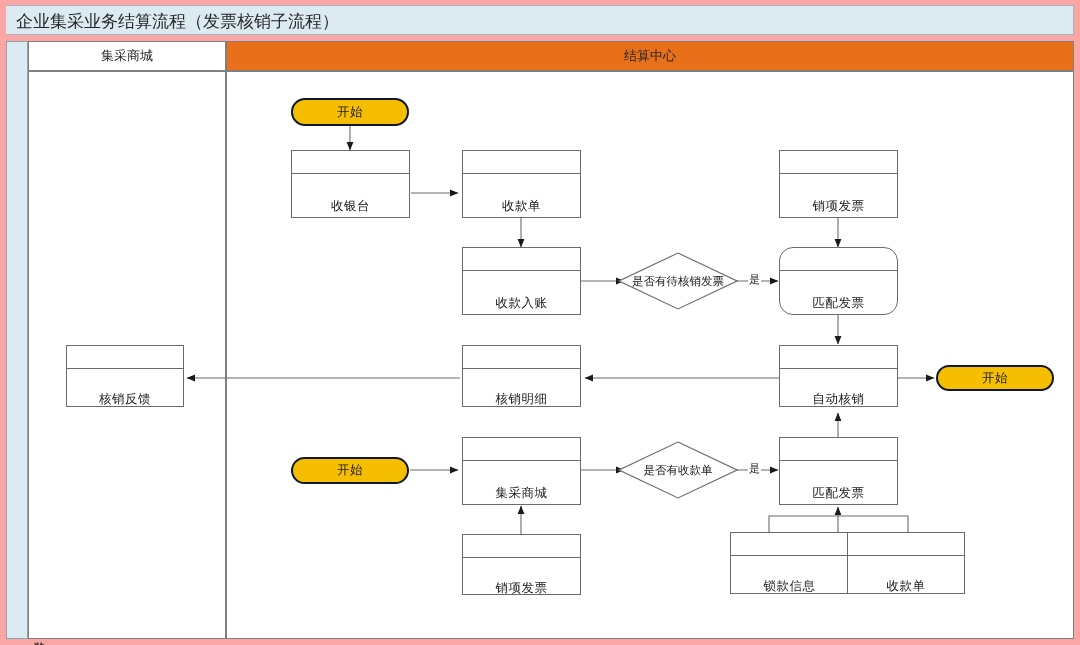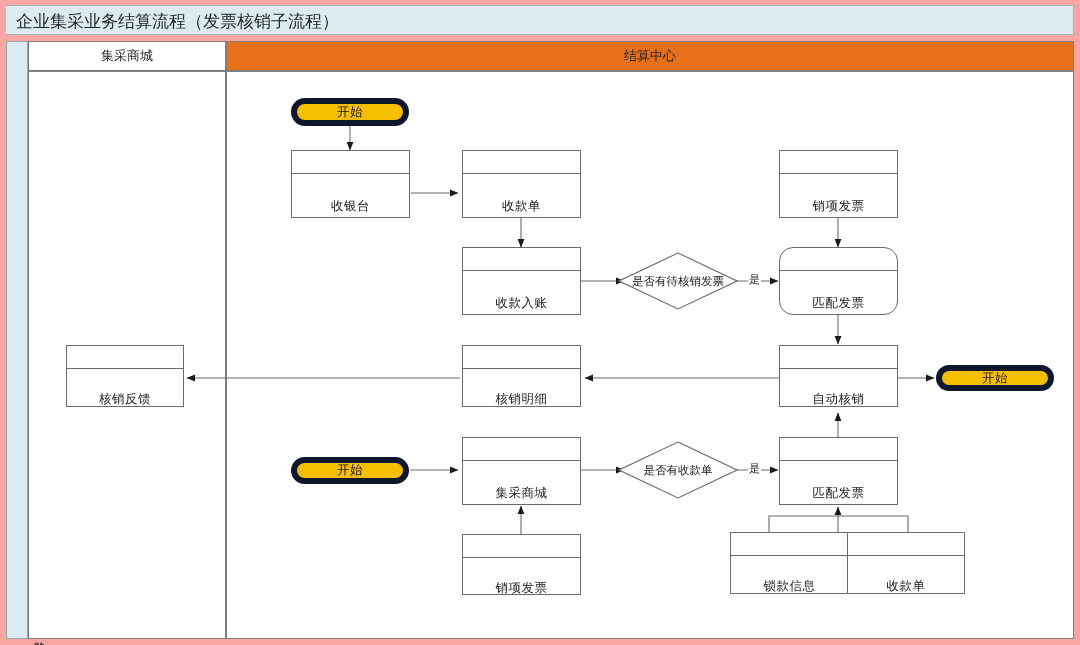--- a/index.html
+++ b/index.html
@@ -60,21 +60,21 @@
   .proc .strip{
     height:22px;flex:0 0 22px;border-bottom:1px solid #6b6b6b;
   }
   .proc .body{
     flex:1;display:flex;align-items:center;justify-content:center;
     font-size:12.5px;color:#1a1a1a;letter-spacing:.5px;
     font-family:"DejaVu Serif","Liberation Serif",serif;
   }
 
   .term{
-    background:#f5be00;border:6px solid #0f172a;border-radius:16px;
+    background:#f5be00;border:2px solid #0f172a;border-radius:16px;
     display:flex;align-items:center;justify-content:center;
     font-size:12.5px;color:#1a1a1a;letter-spacing:.5px;
     font-family:"DejaVu Serif","Liberation Serif",serif;
   }
 
   .dec-wrap{position:absolute;}
   .dec-label{
     position:absolute;left:0;top:0;width:100%;height:100%;
     display:flex;align-items:center;justify-content:center;
     font-size:11.5px;color:#1a1a1a;white-space:nowrap;

